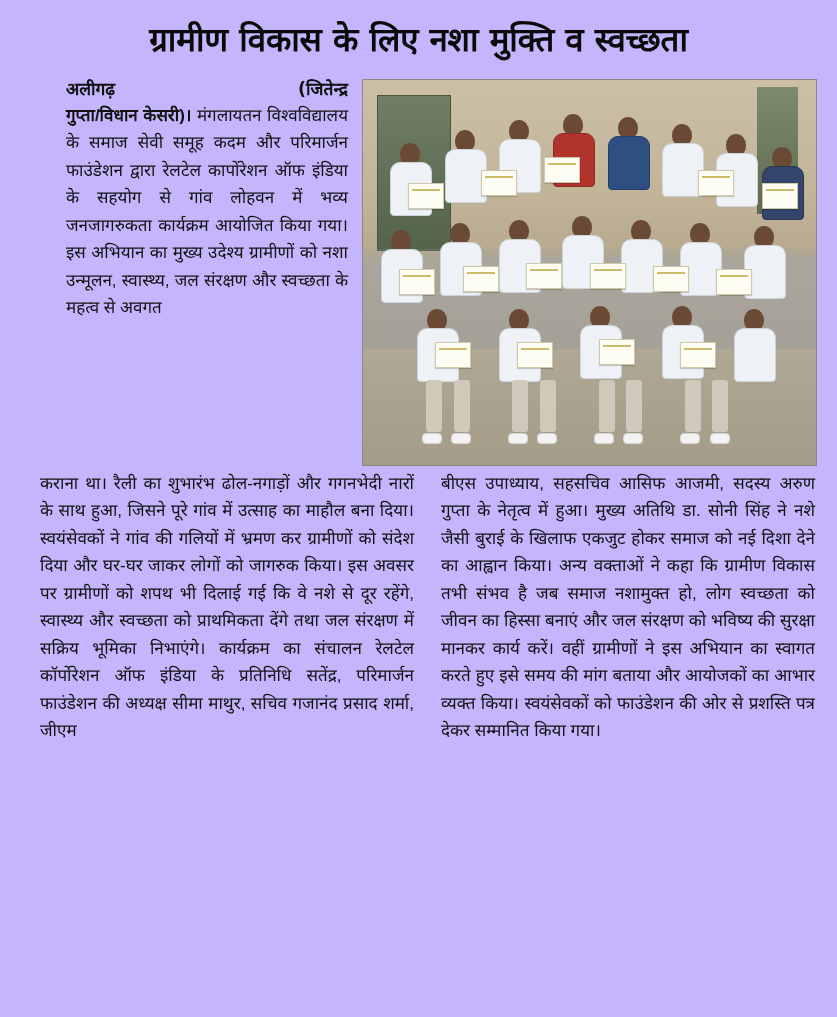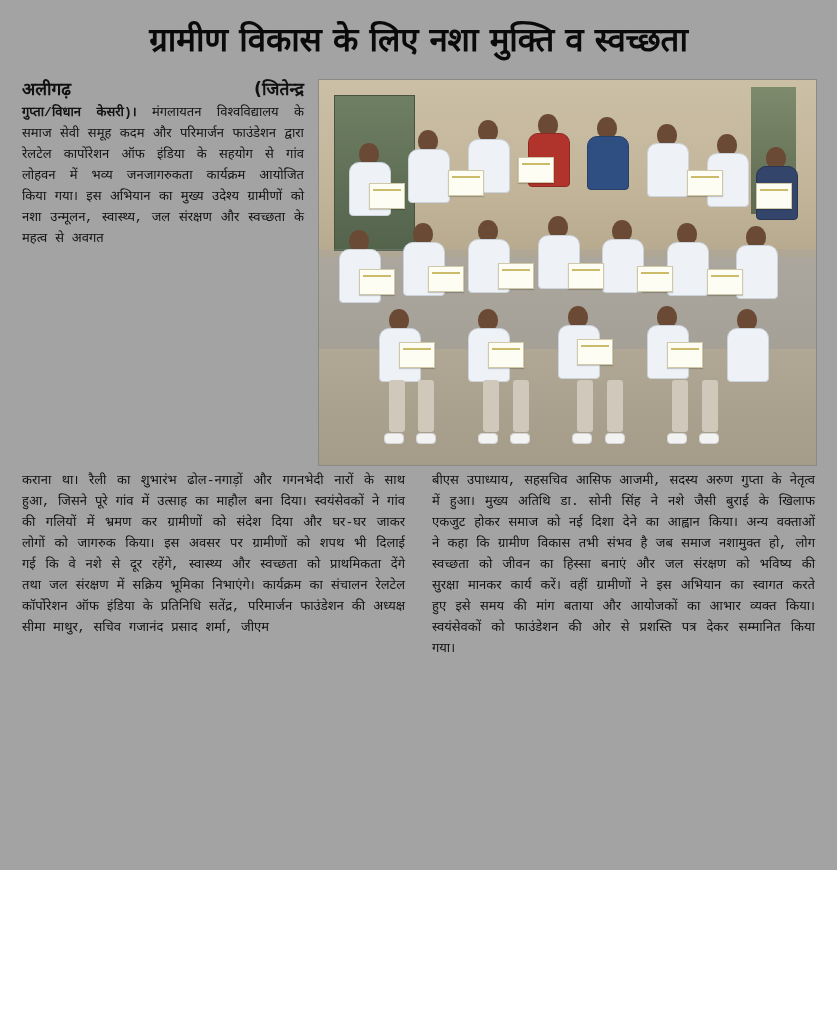--- a/index.html
+++ b/index.html
@@ -10,22 +10,22 @@
   body {
     width: 837px;
     height: 1017px;
     font-family: "Liberation Serif", "DejaVu Serif", serif;
     color: #111111;
     overflow: hidden;
   }
   .page {
     position: relative;
     width: 837px;
-    height: 870px;
-    background: #a3a3a3;
+    height: 1017px;
+    background: #c4b5fd;
     padding: 0;
     box-sizing: border-box;
   }
   .headline {
     padding: 18px 26px 6px 26px;
     text-align: center;
   }
   .headline-line {
     font-family: "DejaVu Sans", sans-serif;
     font-weight: bold;
@@ -37,20 +37,21 @@
   }
   .content {
     padding: 8px 22px 10px 22px;
     box-sizing: border-box;
   }
   
   .top-block {
     display: flex;
     align-items: flex-start;
     gap: 14px;
+    margin-left: 44px;
   }
   .col-left {
     width: 282px;
     flex: 0 0 282px;
   }
   .photo-wrap {
     flex: 1 1 auto;
     margin-top: 3px;
   }
   .photo {
@@ -149,28 +150,29 @@
     width: 18px; height: 9px;
     background: #f2f2f2;
     border-radius: 4px;
     border: 1px solid #d6d6d6;
   }
   
   .two-col {
     display: flex;
     gap: 27px;
     margin-top: 6px;
+    margin-left: 18px;
   }
   .col {
     flex: 1 1 50%;
   }
   p.body-text {
     margin: 0;
-    font-family: Liberation Mono, monospace;
-    font-size: 13px;
+    font-family: Liberation Sans, sans-serif;
+    font-size: 17px;
     line-height: 1.62;
     text-align: justify;
     text-justify: inter-word;
     color: #121212;
   }
   p.body-text.lead .dateline {
     font-weight: bold;
   }
   .lead-line {
     font-family: "DejaVu Sans", sans-serif;

